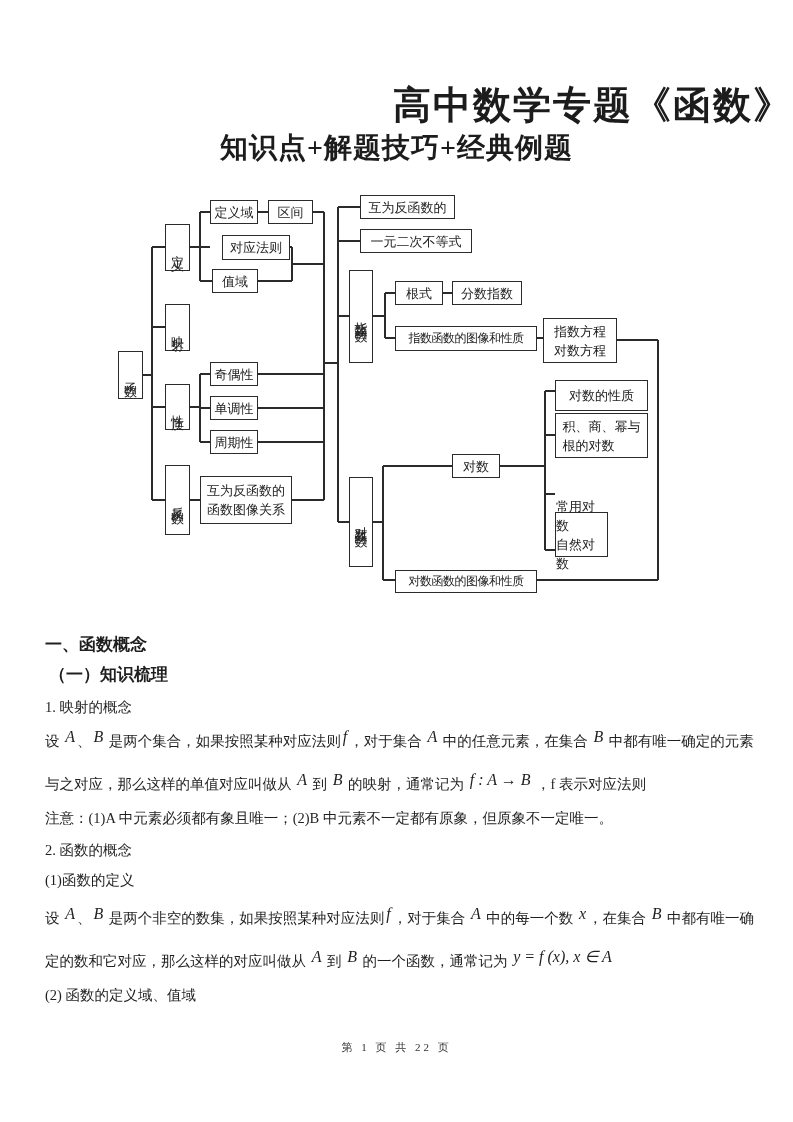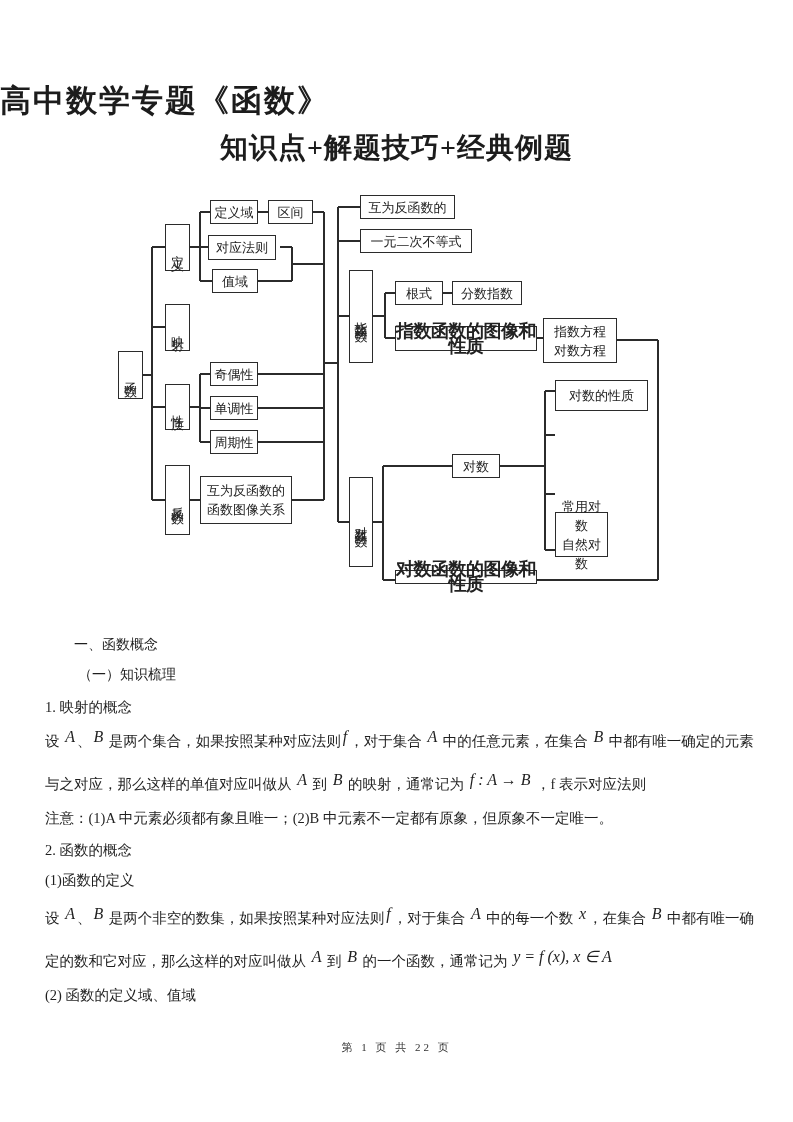--- a/index.html
+++ b/index.html
@@ -1,37 +1,37 @@
 <!DOCTYPE html>
 <html><head>
 <meta charset="utf-8">
 <style>
   html,body{margin:0;padding:0;background:#e8e8e8;}
   .page{
     position:relative;width:793px;height:1122px;margin:0 auto;background:#ffffff;
     overflow:hidden;font-family:"Liberation Serif",serif;color:#1c1c1c;
   }
   
-  .title1{position:absolute;left:0;right:0;top:80px;text-align:left;
-    font-size:31px;font-weight:bold;letter-spacing:2px;}
+  .title1{position:absolute;left:0;right:0;top:80px;text-align:right;
+    font-size:38px;font-weight:bold;letter-spacing:2px;}
   .title2{position:absolute;left:0;right:0;top:129px;text-align:center;
     font-size:28px;font-weight:bold;letter-spacing:1px;}
   
   .connectors{position:absolute;left:0;top:0;width:793px;height:1122px;pointer-events:none;}
   .nd{
     position:absolute;box-sizing:border-box;border:1px solid #2b2b2b;background:#fff;
-    display:flex;align-items:center;justify-content:center;text-align:center;
+    display:flex;align-items:center;justify-content:center;
     font-size:13px;line-height:15px;color:#222;
   }
   .v{writing-mode:vertical-rl;text-orientation:upright;letter-spacing:3px;}
   .ml{white-space:pre-line;line-height:19px;}
-  .long{font-size:18px;letter-spacing:-0.5px;font-weight:bold;}
+  .long{font-size:12px;letter-spacing:-0.5px;}
   
   .bline{position:absolute;left:45px;width:715px;font-size:14.5px;line-height:21px;color:#1f1f1f;}
-  .hd{font-weight:normal;font-size:14px;margin-left:29px;}
+  .hd{font-weight:bold;font-size:17px;}
   .math{
     font-family:"Liberation Serif",serif;font-style:italic;font-size:16px;
     position:relative;top:-4px;padding:0 2px;white-space:nowrap;
   }
   .footer{position:absolute;left:0;right:0;top:1040px;text-align:center;
     font-size:11px;letter-spacing:3px;color:#333;}
 </style>
 </head>
 <body>
 
@@ -59,41 +59,43 @@
       M545 391 H555 M545 435 H555 M545 494 H555 M545 550 H555"></path>
   </svg>
 
   <div class="nd v" style="left:118px;top:351px;width:25px;height:48px">函数</div>
   <div class="nd v" style="left:165px;top:224px;width:25px;height:47px">定义</div>
   <div class="nd v" style="left:165px;top:304px;width:25px;height:47px">映射</div>
   <div class="nd v" style="left:165px;top:384px;width:25px;height:46px">性质</div>
   <div class="nd v" style="left:165px;top:465px;width:25px;height:70px">反函数</div>
   <div class="nd" style="left:210px;top:200px;width:48px;height:24px">定义域</div>
   <div class="nd" style="left:268px;top:200px;width:45px;height:24px">区间</div>
-  <div class="nd" style="left:208px;top:235px;width:68px;height:25px">对应法则</div>
+  <div class="nd" style="left:222px;top:235px;width:68px;height:25px">对应法则</div>
   <div class="nd" style="left:212px;top:269px;width:46px;height:24px">值域</div>
   <div class="nd" style="left:210px;top:362px;width:48px;height:24px">奇偶性</div>
   <div class="nd" style="left:210px;top:396px;width:48px;height:24px">单调性</div>
   <div class="nd" style="left:210px;top:430px;width:48px;height:24px">周期性</div>
   <div class="nd ml" style="left:200px;top:476px;width:92px;height:48px">互为反函数的
 函数图像关系</div>
   <div class="nd" style="left:360px;top:195px;width:95px;height:24px">互为反函数的</div>
   <div class="nd" style="left:360px;top:229px;width:112px;height:24px">一元二次不等式</div>
   <div class="nd v" style="left:349px;top:270px;width:24px;height:93px">指数函数</div>
   <div class="nd" style="left:395px;top:281px;width:48px;height:24px">根式</div>
   <div class="nd" style="left:452px;top:281px;width:70px;height:24px">分数指数</div>
   <div class="nd long" style="left:395px;top:326px;width:142px;height:25px">指数函数的图像和性质</div>
   <div class="nd ml" style="left:543px;top:318px;width:74px;height:45px">指数方程
 对数方程</div>
   <div class="nd v" style="left:349px;top:477px;width:24px;height:90px">对数函数</div>
   <div class="nd" style="left:452px;top:454px;width:48px;height:24px">对数</div>
   <div class="nd" style="left:555px;top:380px;width:93px;height:31px">对数的性质</div>
+  <div class="nd ml" style="left:555px;top:413px;width:93px;height:45px">积、商、幂与
+根的对数</div>
   <div class="nd ml" style="left:555px;top:512px;width:53px;height:45px">常用对数
 自然对数</div>
-  <div class="nd long" style="left:395px;top:570px;width:142px;height:14px">对数函数的图像和性质</div>
+  <div class="nd long" style="left:395px;top:570px;width:142px;height:23px">对数函数的图像和性质</div>
 
   <div class="bline hd" style="top:634px">一、函数概念</div>
   <div class="bline hd" style="top:664px;left:49px">（一）知识梳理</div>
   <div class="bline" style="top:697px">1. 映射的概念</div>
 
   <div class="bline" style="top:730px"><span>设 </span><span class="math">A</span><span>、</span><span class="math">B</span><span> 是两个集合，如果按照某种对应法则</span><span class="math">f</span><span>，对于集合 </span><span class="math">A</span><span> 中的任意元素，在集合 </span><span class="math">B</span><span> 中都有唯一确定的元素</span></div>
 
   <div class="bline" style="top:773px"><span>与之对应，那么这样的单值对应叫做从 </span><span class="math">A</span><span> 到 </span><span class="math">B</span><span> 的映射，通常记为 </span><span class="math">f : A → B</span><span> ，f 表示对应法则</span></div>
 
   <div class="bline" style="top:808px">注意：(1)A 中元素必须都有象且唯一；(2)B 中元素不一定都有原象，但原象不一定唯一。</div>

